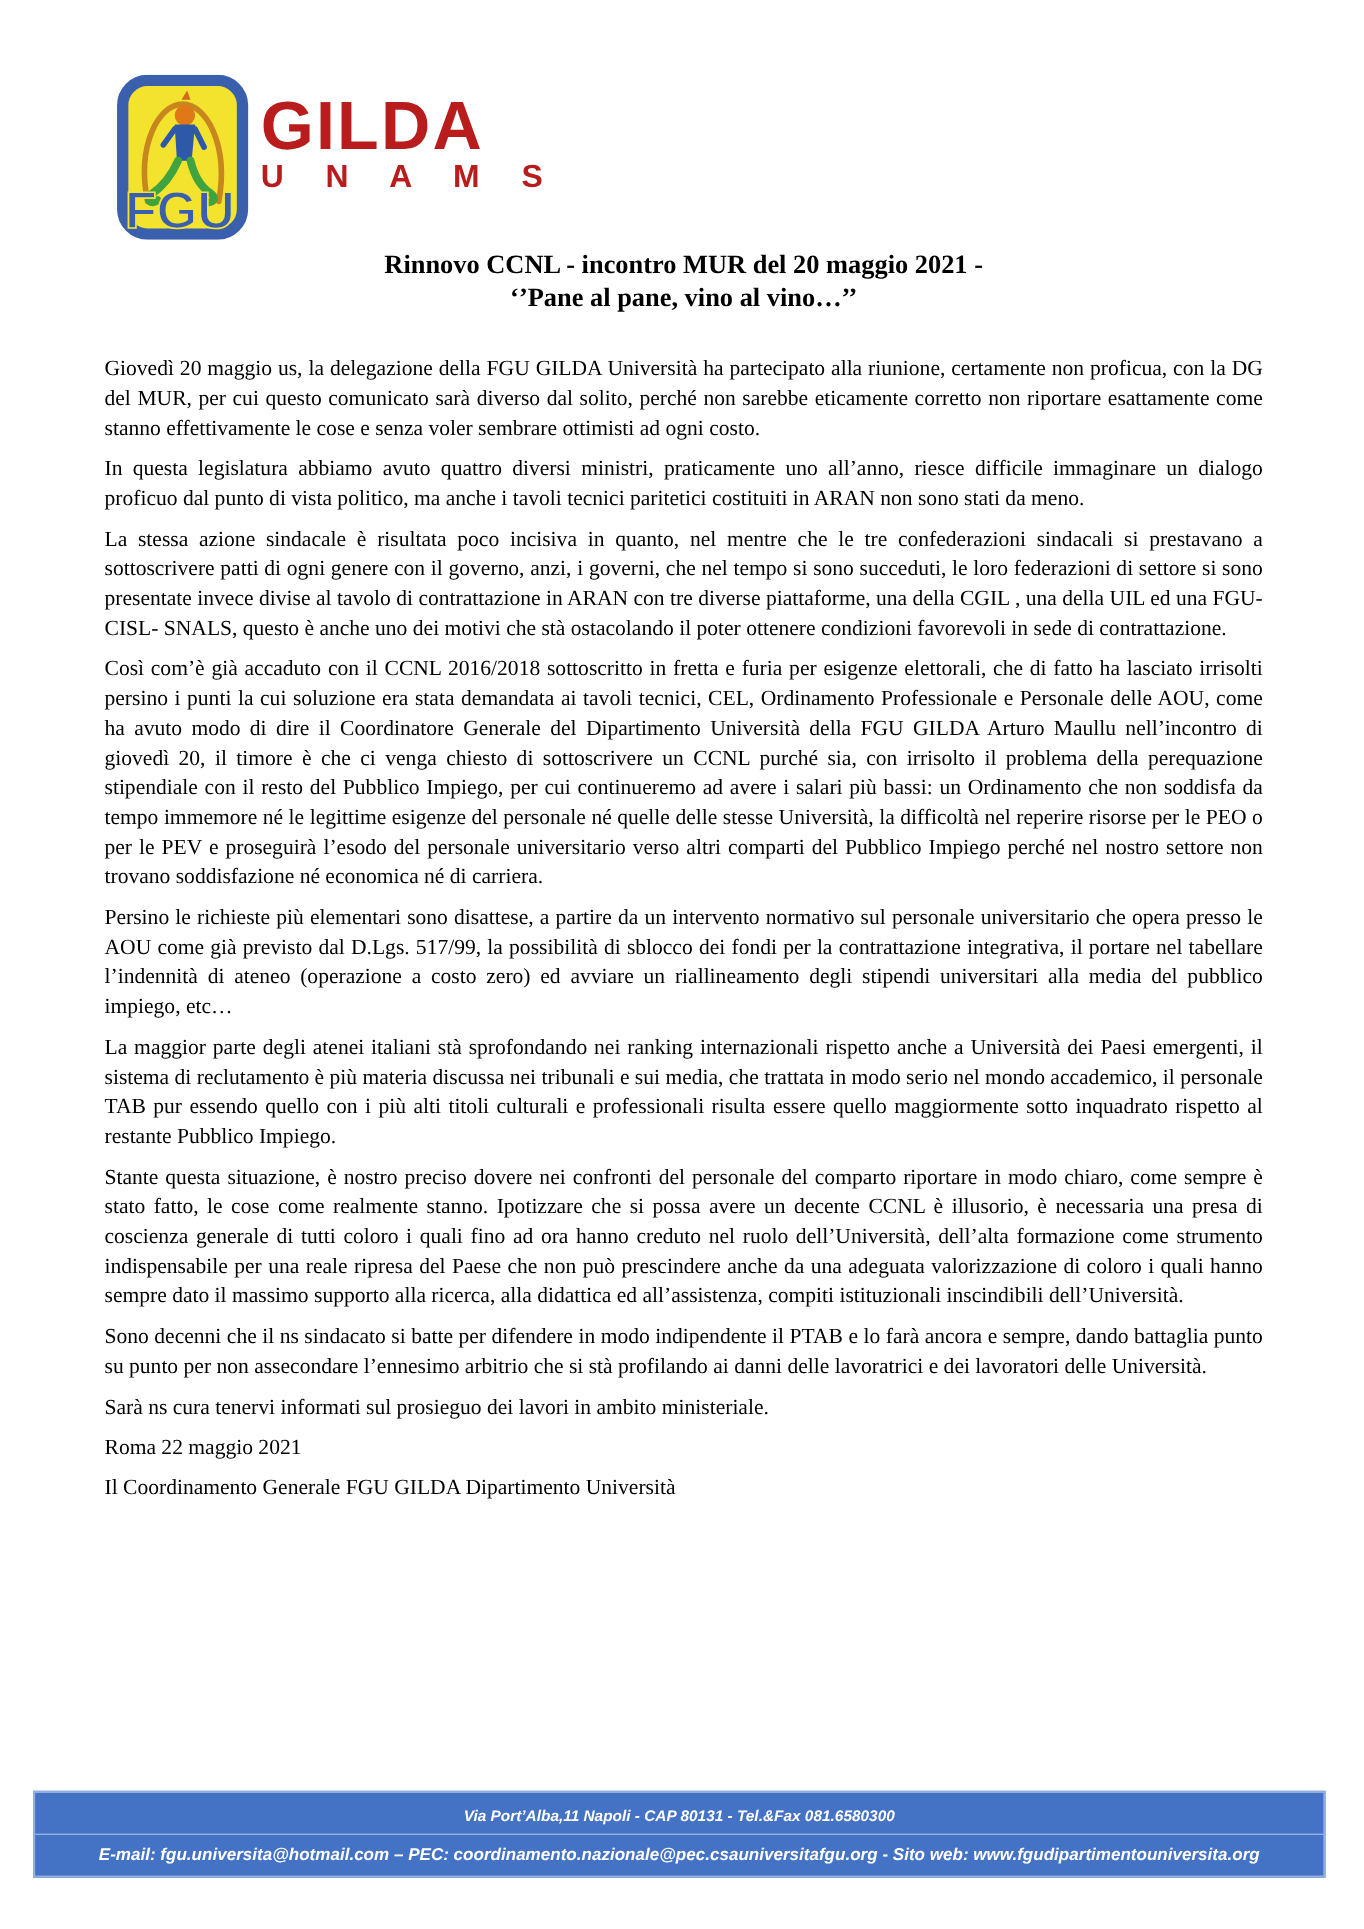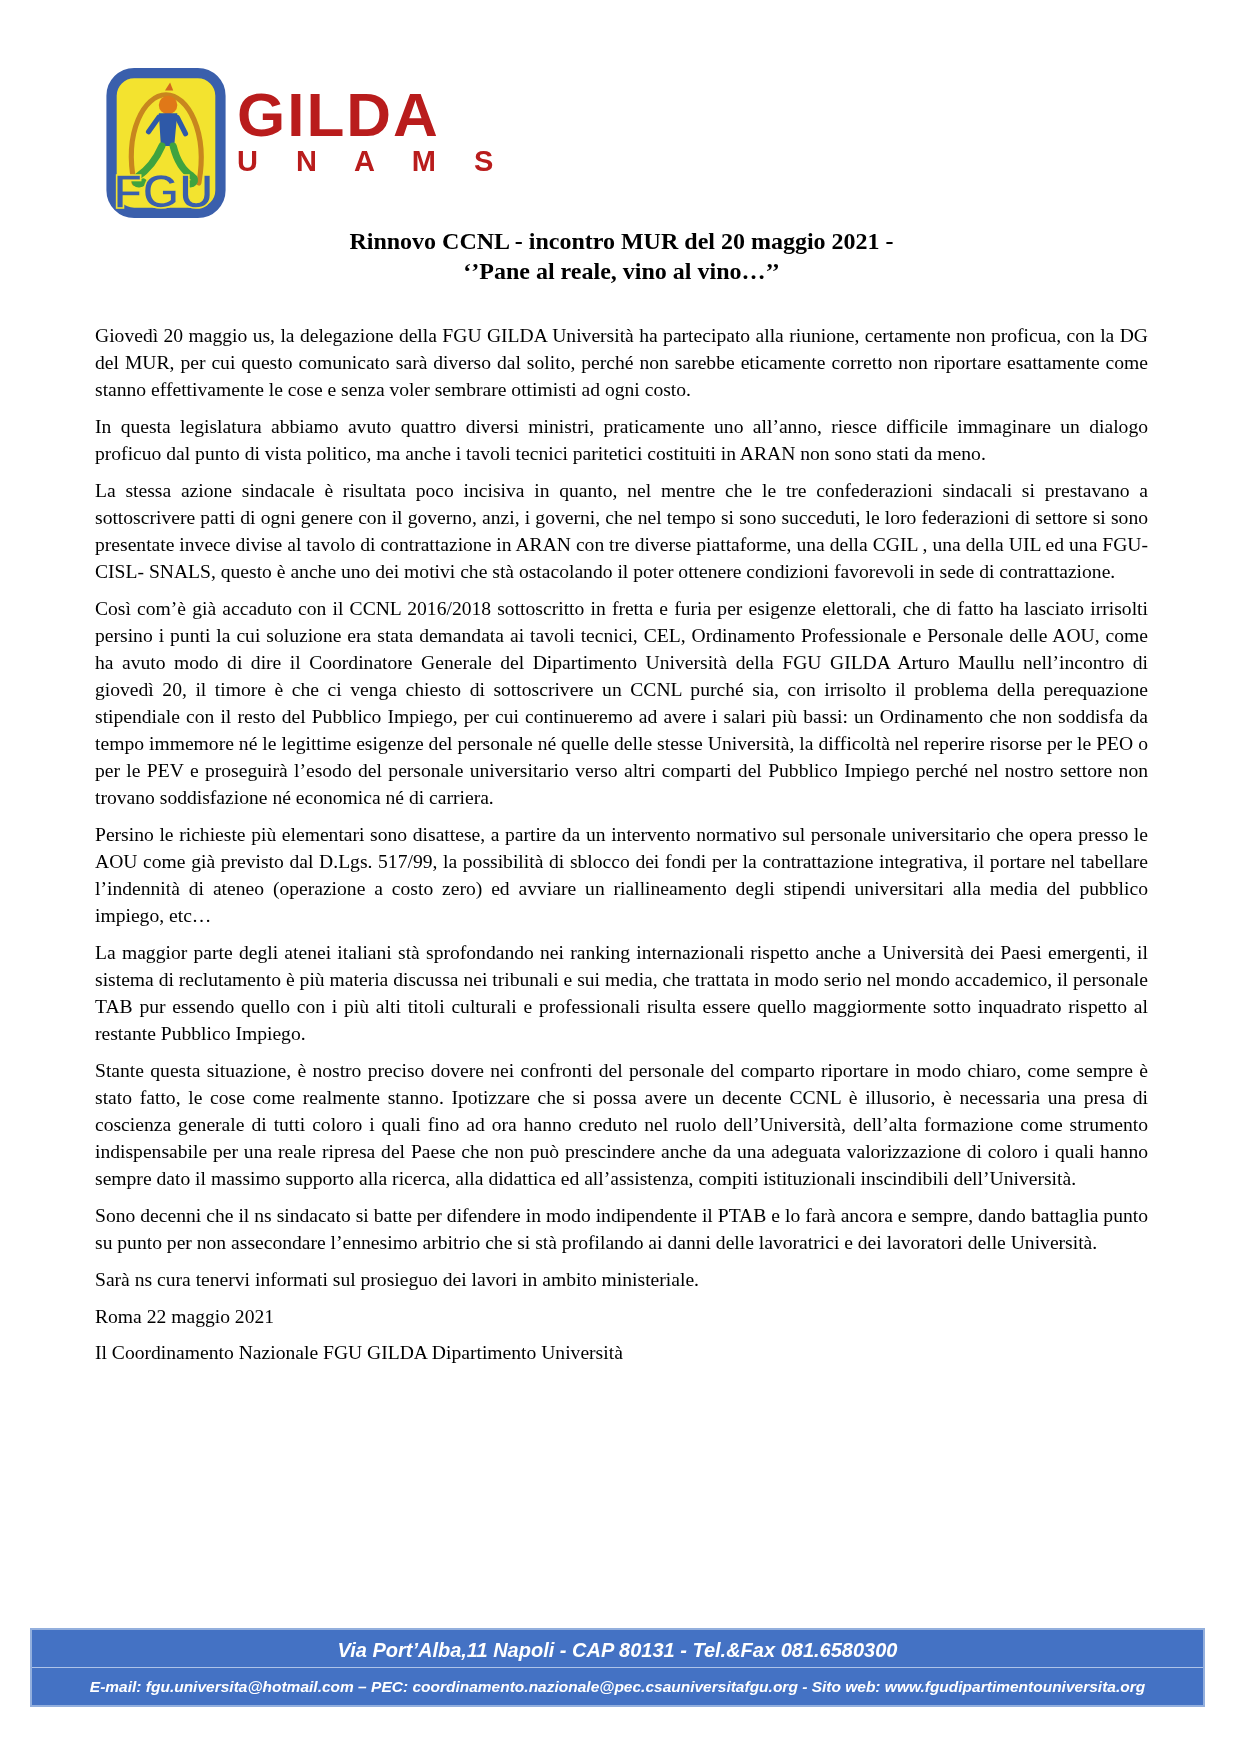--- a/index.html
+++ b/index.html
@@ -53,21 +53,21 @@
     position:absolute;left:30px;top:1628px;width:1175px;height:79px;
     background:#4472c4;
     border:2px solid #93afdd;
     box-sizing:border-box;
     font-family:"Liberation Sans",sans-serif;
     font-style:italic;font-weight:bold;
     color:#ffffff;
     text-align:center;
   }
   .footer-row1{
-    height:37px;line-height:40px;font-size:20px;
+    height:37px;line-height:40px;font-size:14px;
     border-bottom:1px solid #aec3e8;
   }
   .footer-row2{
     height:38px;line-height:38px;font-size:15.5px;
   }
 </style>
 </head>
 <body>
 
 <div class="page">
@@ -87,36 +87,36 @@
       </svg>
       <div class="logo-names">
         <div class="gilda">GILDA</div>
         <div class="unams">U N A M S</div>
       </div>
     </div>
   </div>
 
   <h1 class="doc-title">
     <span>Rinnovo CCNL - incontro MUR del 20 maggio 2021 -</span><br>
-    <span>‘’Pane al reale, vino al vino…’’</span>
+    <span>‘’Pane al pane, vino al vino…’’</span>
   </h1>
 
   <div class="body-text">
       <p class="para">Giovedì 20 maggio us, la delegazione della FGU GILDA Università ha partecipato alla riunione, certamente non proficua, con la DG del MUR, per cui questo comunicato sarà diverso dal solito, perché non sarebbe eticamente corretto non riportare esattamente come stanno effettivamente le cose e senza voler sembrare ottimisti ad ogni costo.</p>
       <p class="para">In questa legislatura abbiamo avuto quattro diversi ministri, praticamente uno all’anno, riesce difficile immaginare un dialogo proficuo dal punto di vista politico, ma anche i tavoli tecnici paritetici costituiti in ARAN non sono stati da meno.</p>
       <p class="para">La stessa azione sindacale è risultata poco incisiva in quanto, nel mentre che le tre confederazioni sindacali si prestavano a sottoscrivere patti di ogni genere con il governo, anzi, i governi, che nel tempo si sono succeduti, le loro federazioni di settore si sono presentate invece divise al tavolo di contrattazione in ARAN con tre diverse piattaforme, una della CGIL , una della UIL ed  una FGU-CISL- SNALS, questo è anche uno dei motivi che  stà ostacolando il poter ottenere condizioni favorevoli in sede di contrattazione.</p>
       <p class="para">Così com’è già accaduto con il CCNL 2016/2018 sottoscritto in fretta e furia per esigenze elettorali, che di fatto ha lasciato irrisolti persino i punti la cui soluzione era stata demandata ai tavoli tecnici, CEL, Ordinamento Professionale e Personale delle AOU, come ha avuto modo di dire il Coordinatore  Generale del Dipartimento Università della FGU GILDA Arturo Maullu nell’incontro di giovedì 20,  il timore è che ci venga chiesto di sottoscrivere un CCNL purché sia, con irrisolto il problema della perequazione stipendiale con il resto del Pubblico Impiego, per cui continueremo ad avere i salari più bassi: un Ordinamento che non soddisfa da tempo immemore né le legittime esigenze del personale né quelle delle stesse Università,  la difficoltà nel reperire risorse per le PEO o per le PEV e proseguirà l’esodo del personale universitario verso altri comparti del Pubblico Impiego perché nel nostro settore non trovano soddisfazione né economica né di carriera.</p>
       <p class="para">Persino le richieste più elementari sono disattese, a partire da un intervento normativo sul personale universitario che opera presso le AOU come già previsto dal D.Lgs.  517/99, la possibilità di sblocco dei fondi per la contrattazione integrativa, il portare nel tabellare l’indennità di ateneo (operazione a costo zero) ed avviare un riallineamento degli stipendi universitari alla media del pubblico impiego, etc…</p>
       <p class="para">La maggior parte degli atenei italiani stà sprofondando nei ranking internazionali rispetto anche a Università dei Paesi emergenti, il sistema di reclutamento è più materia discussa nei tribunali e sui media, che trattata in modo serio nel mondo accademico, il personale TAB pur essendo quello con i più alti titoli culturali e professionali risulta essere quello maggiormente sotto inquadrato rispetto al restante Pubblico Impiego.</p>
       <p class="para">Stante questa situazione, è nostro preciso dovere nei confronti del personale del comparto riportare in modo chiaro, come sempre è stato fatto, le cose come realmente stanno. Ipotizzare che si possa avere un decente CCNL è illusorio, è necessaria una presa di coscienza generale di tutti coloro i quali fino ad ora hanno creduto nel ruolo dell’Università, dell’alta formazione come strumento indispensabile per una reale ripresa del Paese che non può prescindere anche da una adeguata valorizzazione di coloro i quali hanno sempre dato il massimo supporto alla ricerca, alla didattica ed all’assistenza, compiti istituzionali inscindibili dell’Università.</p>
       <p class="para">Sono decenni che il ns sindacato si batte per difendere in modo indipendente il PTAB e lo farà ancora e sempre, dando battaglia punto su punto per non assecondare l’ennesimo arbitrio che si stà profilando ai danni delle lavoratrici e dei lavoratori delle Università.</p>
       <p class="para">Sarà ns cura tenervi informati sul prosieguo dei lavori in ambito ministeriale.</p>
     </div>
 
   <p class="closing place-date">Roma 22 maggio 2021</p>
-  <p class="closing signature">Il Coordinamento Nazionale FGU GILDA Dipartimento Università</p>
+  <p class="closing signature">Il Coordinamento Generale FGU GILDA Dipartimento Università</p>
 
   <div class="footer">
     <div class="footer-row1">Via Port’Alba,11 Napoli - CAP 80131 - Tel.&amp;Fax 081.6580300</div>
     <div class="footer-row2">E-mail: fgu.universita@hotmail.com – PEC: coordinamento.nazionale@pec.csauniversitafgu.org - Sito web: www.fgudipartimentouniversita.org</div>
   </div>
 
 </div>
 
 </body></html>

